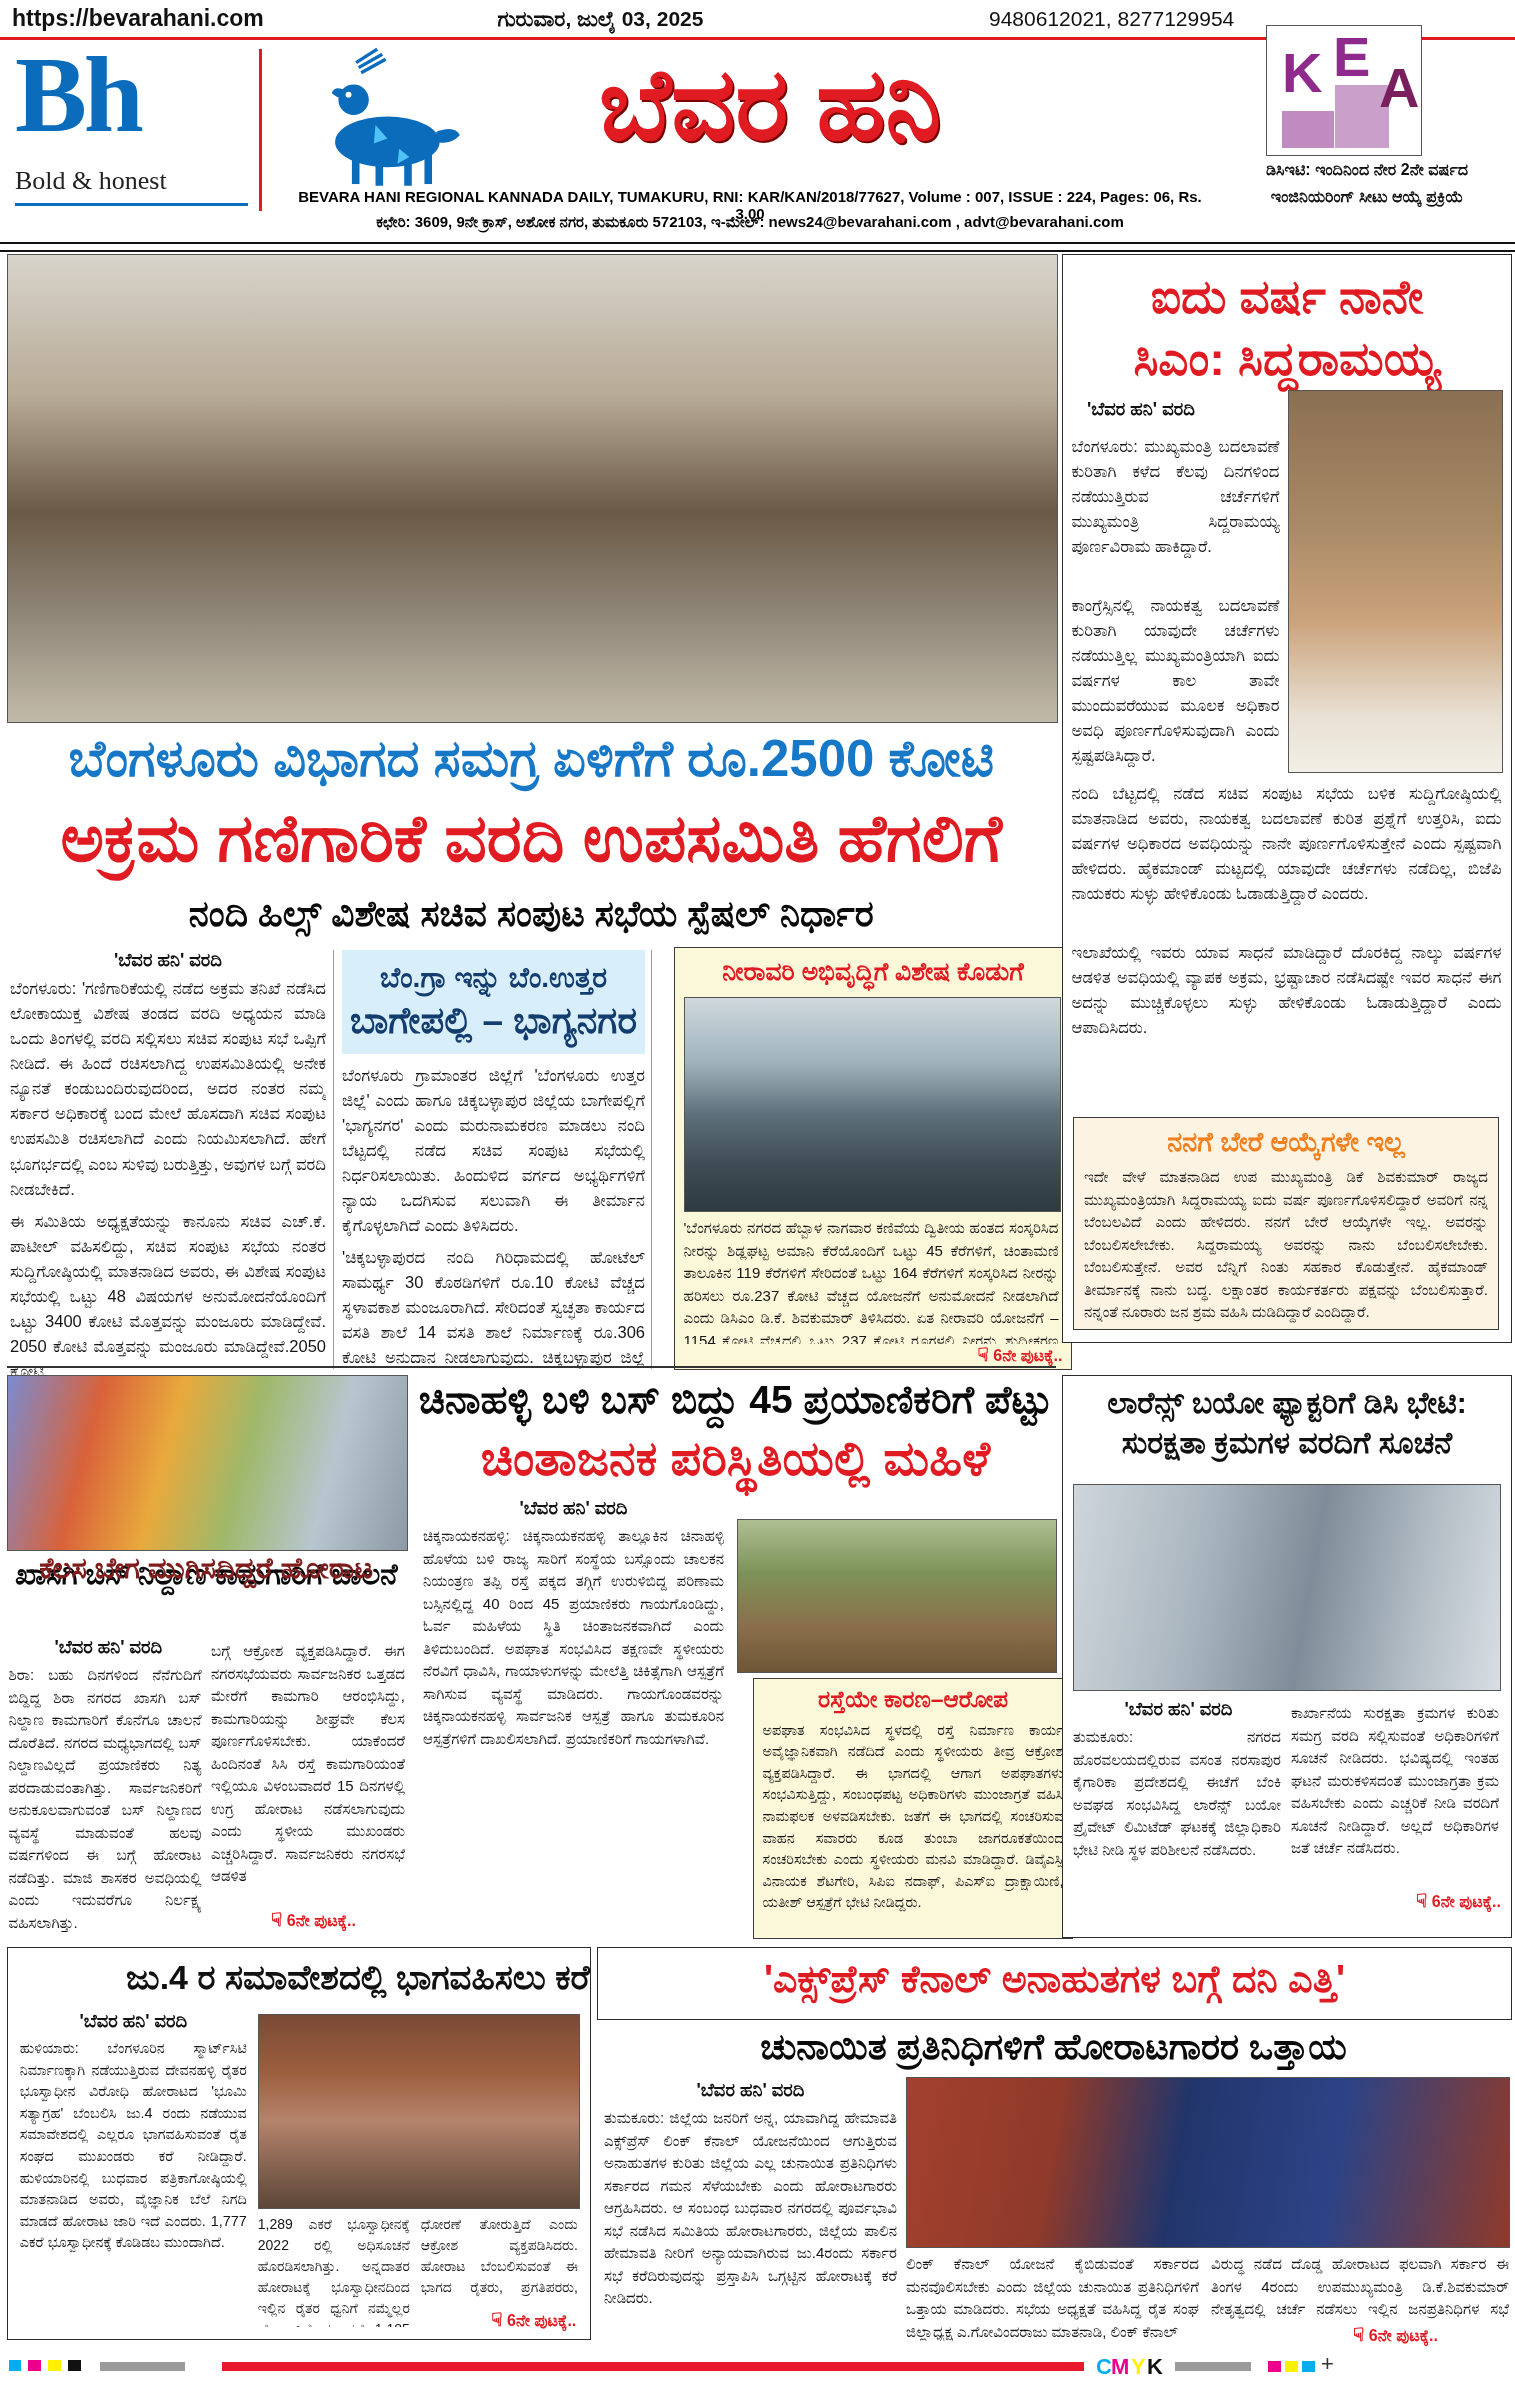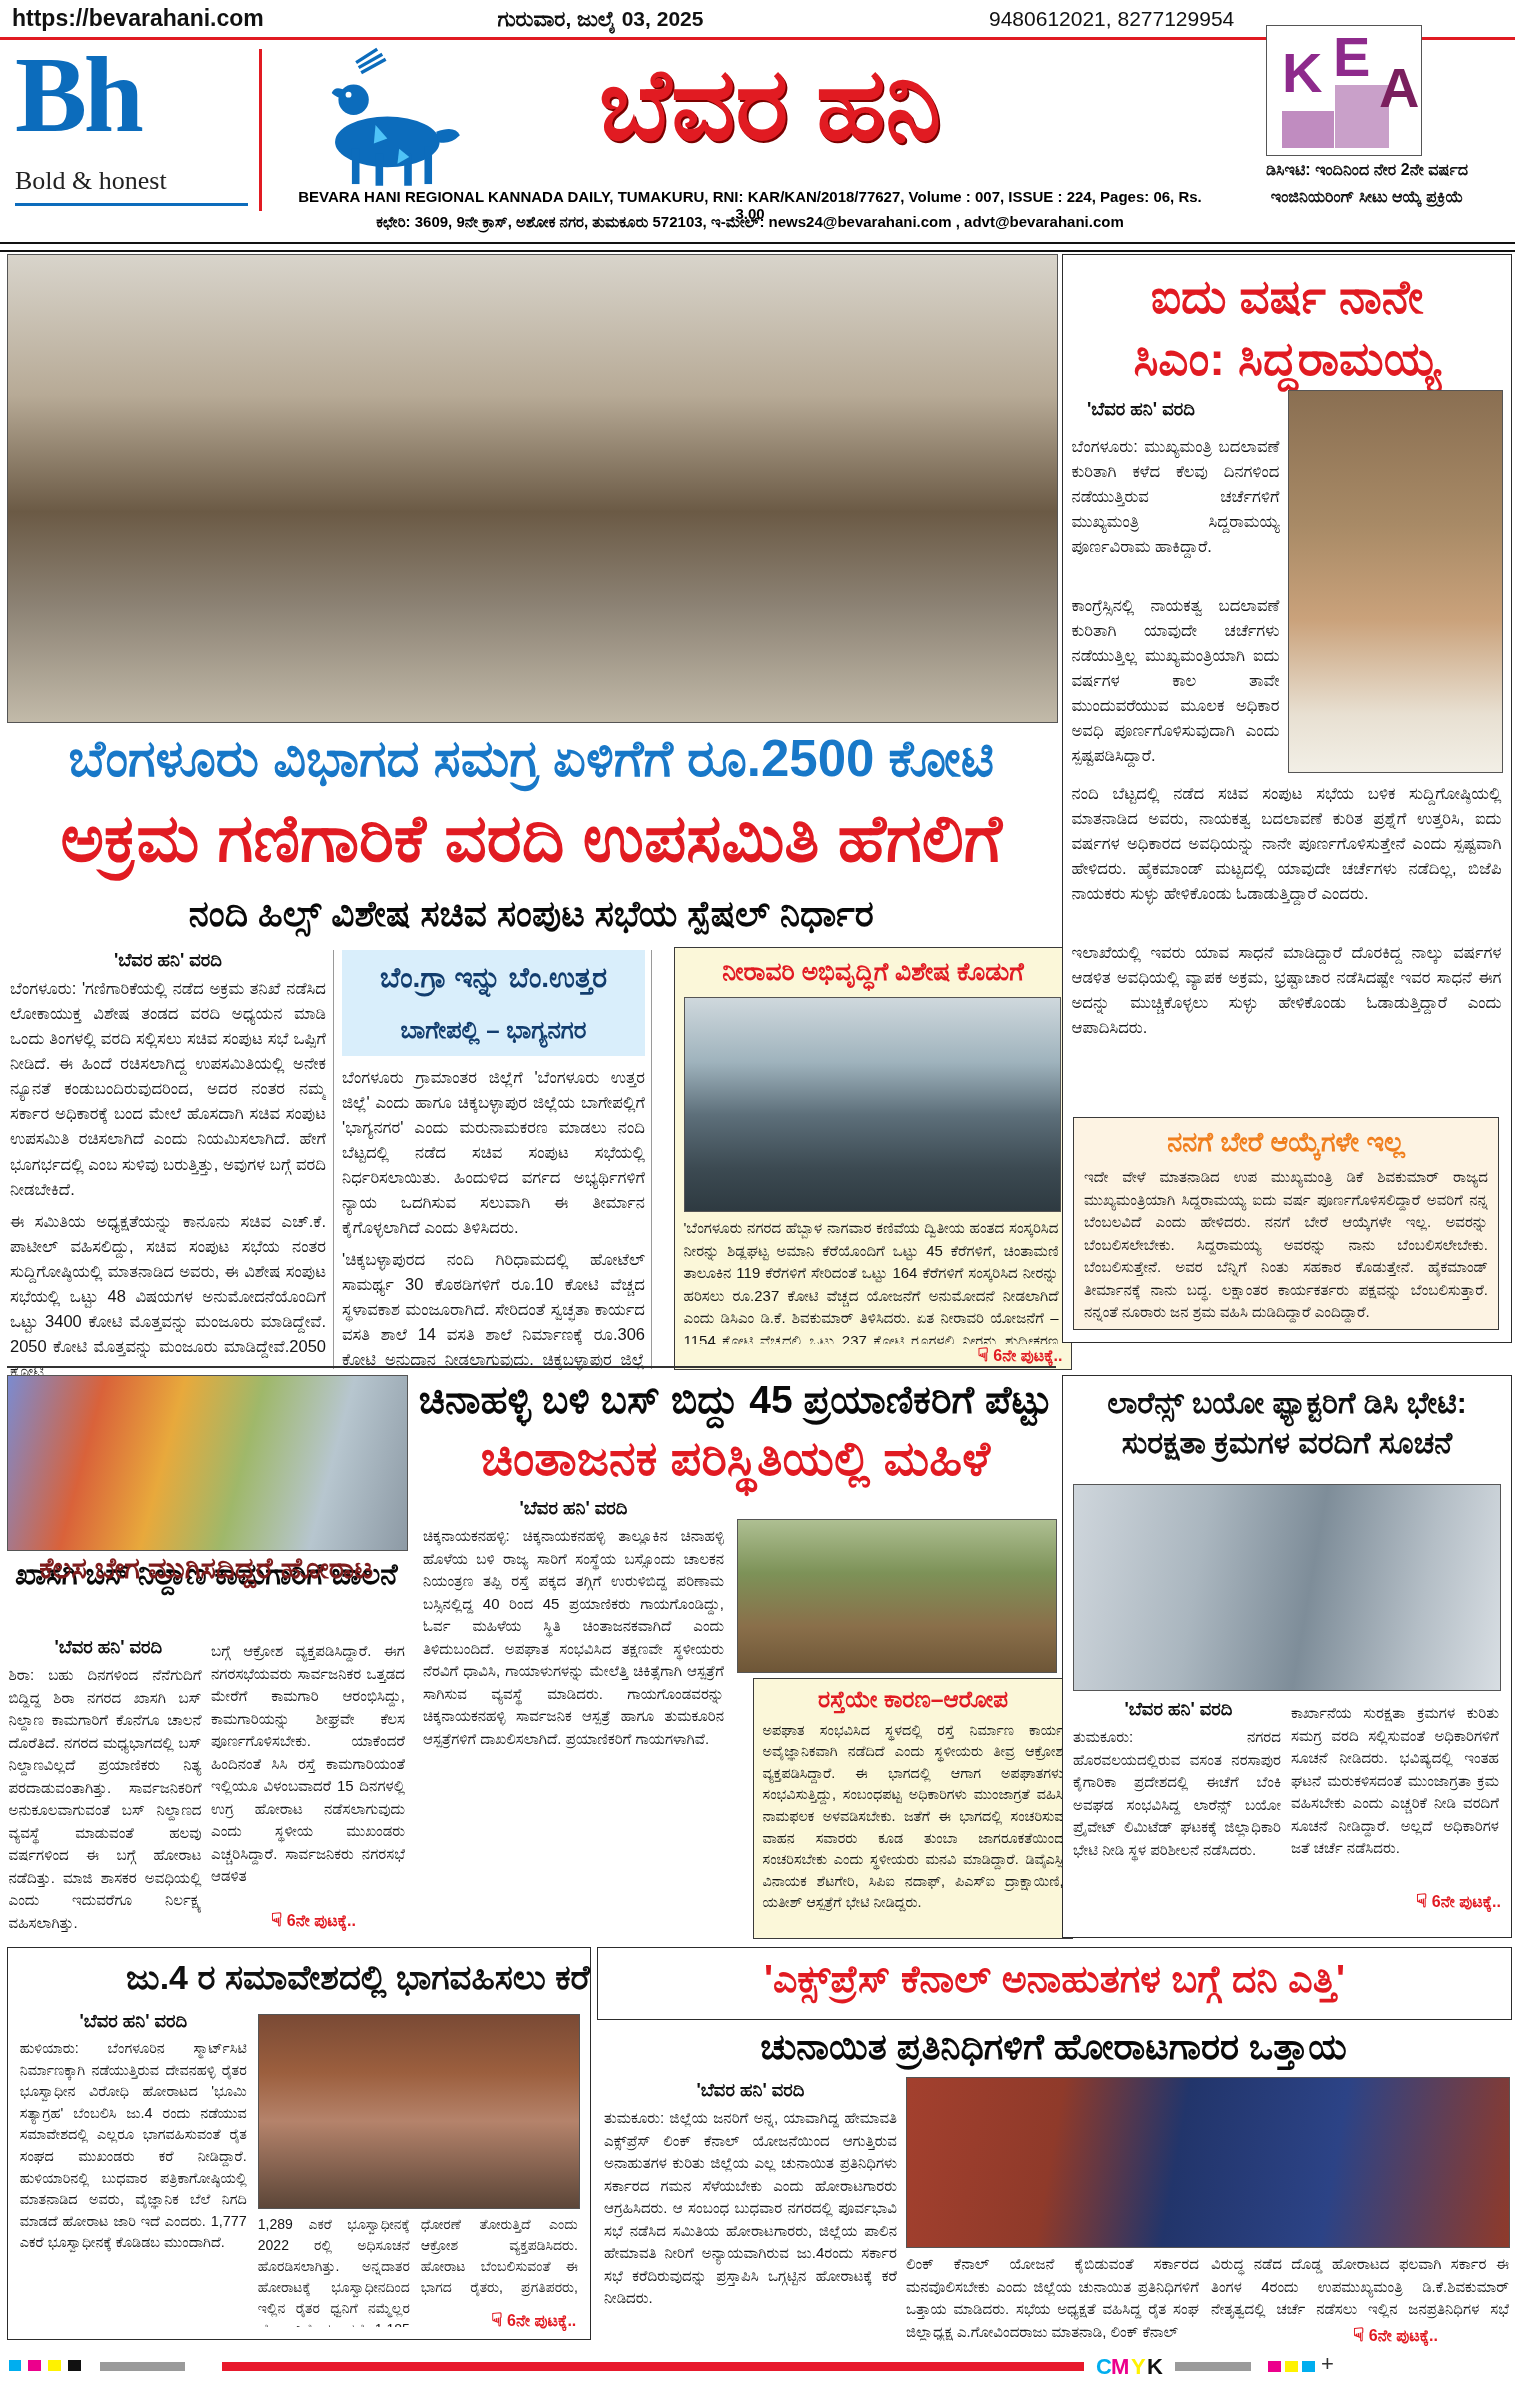--- a/index.html
+++ b/index.html
@@ -86,21 +86,21 @@
   <div class="abs" style="left:10px;top:950px;width:316px;height:433px;overflow:hidden;">
     <div class="byline">'ಬೆವರ ಹನಿ' ವರದಿ</div>
     <div class="body-txt" style="margin-top:5px;">ಬೆಂಗಳೂರು: 'ಗಣಿಗಾರಿಕೆಯಲ್ಲಿ ನಡೆದ ಅಕ್ರಮ ತನಿಖೆ ನಡೆಸಿದ ಲೋಕಾಯುಕ್ತ ವಿಶೇಷ ತಂಡದ ವರದಿ ಅಧ್ಯಯನ ಮಾಡಿ ಒಂದು ತಿಂಗಳಲ್ಲಿ ವರದಿ ಸಲ್ಲಿಸಲು ಸಚಿವ ಸಂಪುಟ ಸಭೆ ಒಪ್ಪಿಗೆ ನೀಡಿದೆ. ಈ ಹಿಂದೆ ರಚಿಸಲಾಗಿದ್ದ ಉಪಸಮಿತಿಯಲ್ಲಿ ಅನೇಕ ನ್ಯೂನತೆ ಕಂಡುಬಂದಿರುವುದರಿಂದ, ಅದರ ನಂತರ ನಮ್ಮ ಸರ್ಕಾರ ಅಧಿಕಾರಕ್ಕೆ ಬಂದ ಮೇಲೆ ಹೊಸದಾಗಿ ಸಚಿವ ಸಂಪುಟ ಉಪಸಮಿತಿ ರಚಿಸಲಾಗಿದೆ ಎಂದು ನಿಯಮಿಸಲಾಗಿದೆ. ಹೇಗೆ ಭೂಗರ್ಭದಲ್ಲಿ ಎಂಬ ಸುಳಿವು ಬರುತ್ತಿತ್ತು, ಅವುಗಳ ಬಗ್ಗೆ ವರದಿ ನೀಡಬೇಕಿದೆ.</div>
     <div class="body-txt" style="margin-top:6.8px;">ಈ ಸಮಿತಿಯ ಅಧ್ಯಕ್ಷತೆಯನ್ನು ಕಾನೂನು ಸಚಿವ ಎಚ್.ಕೆ. ಪಾಟೀಲ್ ವಹಿಸಲಿದ್ದು, ಸಚಿವ ಸಂಪುಟ ಸಭೆಯ ನಂತರ ಸುದ್ದಿಗೋಷ್ಠಿಯಲ್ಲಿ ಮಾತನಾಡಿದ ಅವರು, ಈ ವಿಶೇಷ ಸಂಪುಟ ಸಭೆಯಲ್ಲಿ ಒಟ್ಟು 48 ವಿಷಯಗಳ ಅನುಮೋದನೆಯೊಂದಿಗೆ ಒಟ್ಟು 3400 ಕೋಟಿ ಮೊತ್ತವನ್ನು ಮಂಜೂರು ಮಾಡಿದ್ದೇವೆ. 2050 ಕೋಟಿ ಮೊತ್ತವನ್ನು ಮಂಜೂರು ಮಾಡಿದ್ದೇವೆ.2050 ಕೋಟಿ</div>
   </div>
   <div class="abs vrule" style="left:333px;top:950px;height:419px;"></div>
 
   <div class="abs" style="left:342px;top:950px;width:303px;height:433px;overflow:hidden;">
     <div class="blue-box ctr" style="padding:12px 6.8px;">
       <div class="bold" style="font-size:28px;color:#123d6e;">ಬೆಂ.ಗ್ರಾ ಇನ್ನು ಬೆಂ.ಉತ್ತರ</div>
-      <div class="bold" style="font-size:24px;color:#123d6e;margin-top:21px;">ಬಾಗೇಪಲ್ಲಿ – ಭಾಗ್ಯನಗರ</div>
+      <div class="bold" style="font-size:37px;color:#123d6e;margin-top:5px;">ಬಾಗೇಪಲ್ಲಿ – ಭಾಗ್ಯನಗರ</div>
     </div>
     <div class="body-txt" style="margin-top:8.5px;">ಬೆಂಗಳೂರು ಗ್ರಾಮಾಂತರ ಜಿಲ್ಲೆಗೆ 'ಬೆಂಗಳೂರು ಉತ್ತರ ಜಿಲ್ಲೆ' ಎಂದು ಹಾಗೂ ಚಿಕ್ಕಬಳ್ಳಾಪುರ ಜಿಲ್ಲೆಯ ಬಾಗೇಪಲ್ಲಿಗೆ 'ಭಾಗ್ಯನಗರ' ಎಂದು ಮರುನಾಮಕರಣ ಮಾಡಲು ನಂದಿ ಬೆಟ್ಟದಲ್ಲಿ ನಡೆದ ಸಚಿವ ಸಂಪುಟ ಸಭೆಯಲ್ಲಿ ನಿರ್ಧರಿಸಲಾಯಿತು. ಹಿಂದುಳಿದ ವರ್ಗದ ಅಭ್ಯರ್ಥಿಗಳಿಗೆ ನ್ಯಾಯ ಒದಗಿಸುವ ಸಲುವಾಗಿ ಈ ತೀರ್ಮಾನ ಕೈಗೊಳ್ಳಲಾಗಿದೆ ಎಂದು ತಿಳಿಸಿದರು.</div>
     <div class="body-txt" style="margin-top:6.8px;">'ಚಿಕ್ಕಬಳ್ಳಾಪುರದ ನಂದಿ ಗಿರಿಧಾಮದಲ್ಲಿ ಹೋಟೆಲ್ ಸಾಮರ್ಥ್ಯ 30 ಕೊಠಡಿಗಳಿಗೆ ರೂ.10 ಕೋಟಿ ವೆಚ್ಚದ ಸ್ಥಳಾವಕಾಶ ಮಂಜೂರಾಗಿದೆ. ಸೇರಿದಂತೆ ಸ್ವಚ್ಛತಾ ಕಾರ್ಯದ ವಸತಿ ಶಾಲೆ 14 ವಸತಿ ಶಾಲೆ ನಿರ್ಮಾಣಕ್ಕೆ ರೂ.306 ಕೋಟಿ ಅನುದಾನ ನೀಡಲಾಗುವುದು. ಚಿಕ್ಕಬಳ್ಳಾಪುರ ಜಿಲ್ಲೆ ಚಿಂತಾಮಣಿ</div>
 
   </div>
   <div class="abs vrule" style="left:651px;top:950px;height:419px;"></div>
 
   <div class="abs ybox" style="left:658px;top:947px;width:396px;height:421px;">
     <div class="bold ctr" style="font-size:25px;color:#e11b22;margin-top:8.5px;">ನೀರಾವರಿ ಅಭಿವೃದ್ಧಿಗೆ ವಿಶೇಷ ಕೊಡುಗೆ</div>
     <div class="photo ph-dks" style="position:absolute;left:8.5px;top:49px;width:375px;height:213px;"></div>

